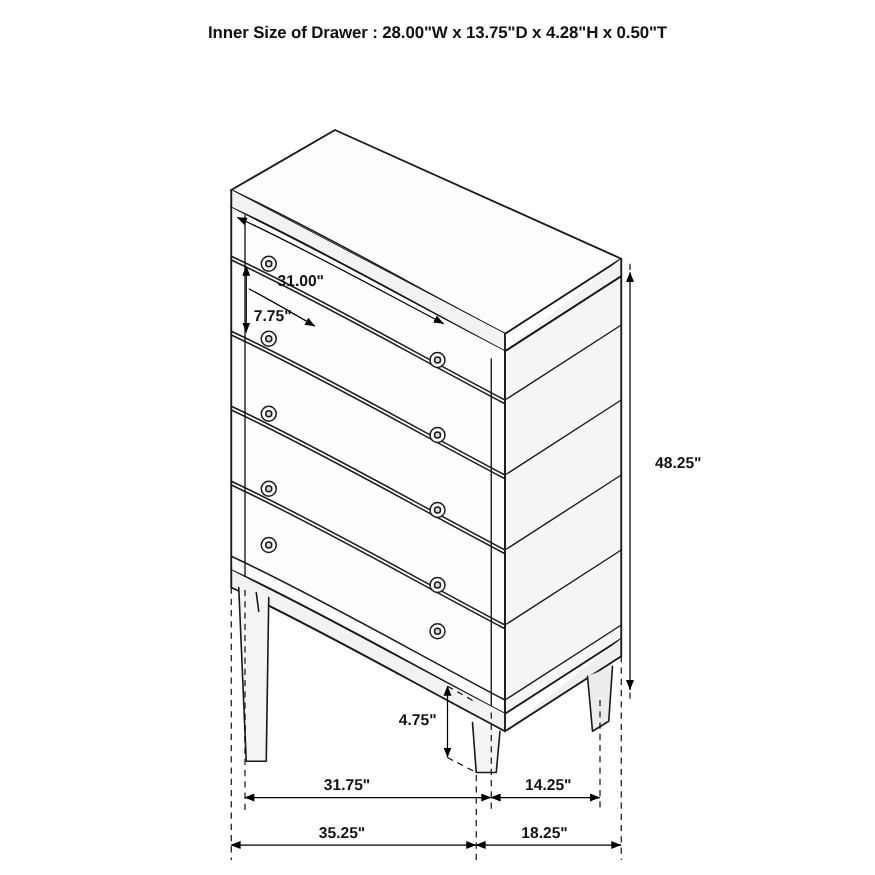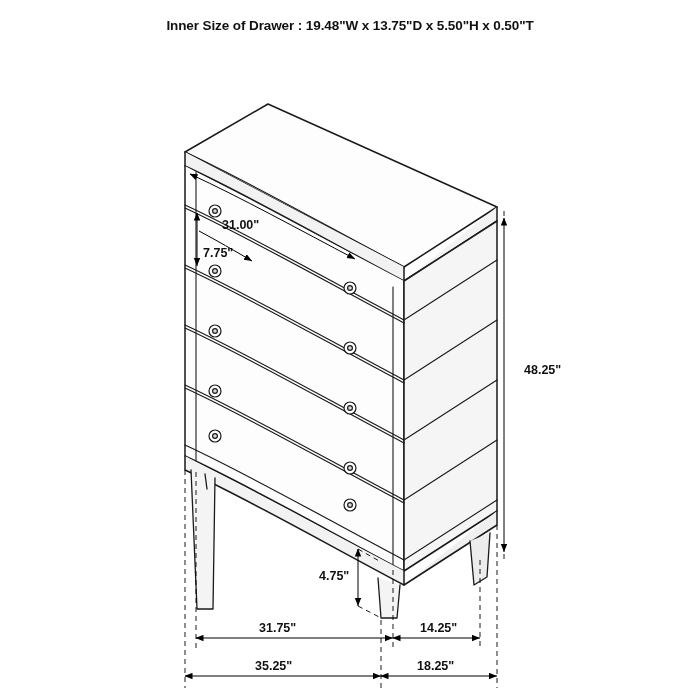--- a/index.html
+++ b/index.html
@@ -41,21 +41,21 @@
     font-weight: bold;
     color: #111111;
     white-space: nowrap;
   }
 </style>
 </head>
 <body>
 
 <div id="root">
 
-  <div id="title">Inner Size of Drawer : 19.48"W x 13.75"D x 5.50"H x 0.50"T</div>
+  <div id="title">Inner Size of Drawer : 28.00"W x 13.75"D x 4.28"H x 0.50"T</div>
 
   <svg id="diagram" width="700" height="700" viewBox="0 0 700 700">
 
     <defs>
       <marker id="arrEnd" markerWidth="9" markerHeight="9" refX="8" refY="3.2" orient="auto" markerUnits="userSpaceOnUse">
         <path d="M0,0 L8,3.2 L0,6.4 z" fill="#000"></path>
       </marker>
       <marker id="arrStart" markerWidth="9" markerHeight="9" refX="0.5" refY="3.2" orient="auto" markerUnits="userSpaceOnUse">
         <path d="M8,0 L0,3.2 L8,6.4 z" fill="#000"></path>
       </marker>

